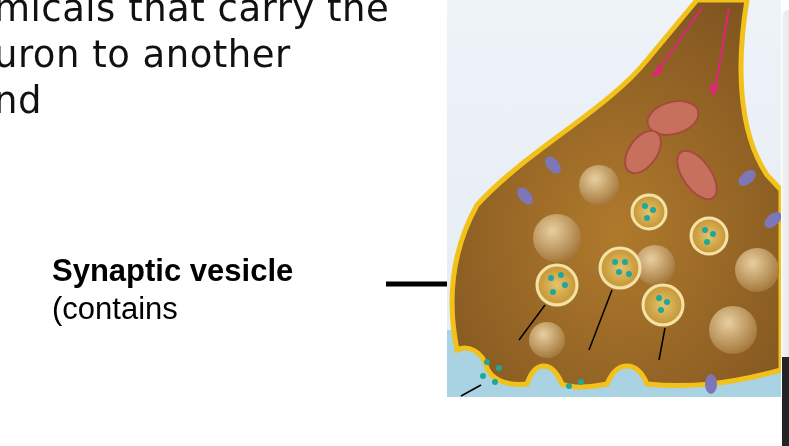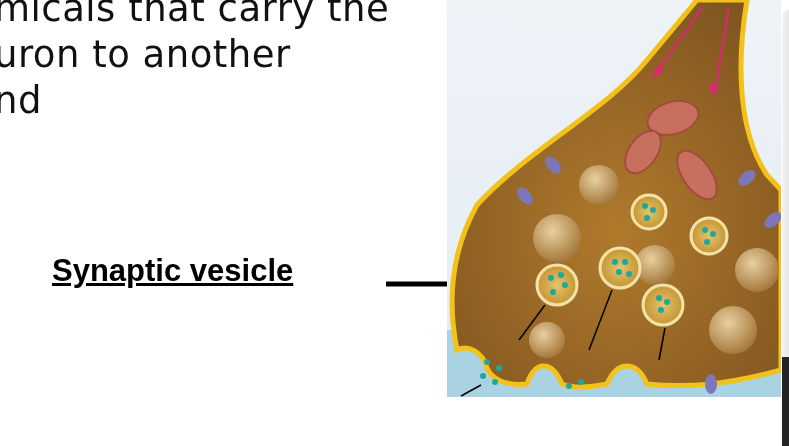--- a/index.html
+++ b/index.html
@@ -1,33 +1,34 @@
 <!DOCTYPE html>
 <html><head>
 <meta charset="utf-8">
 <style>
   html, body { margin:0; padding:0; }
   body { width:789px; height:446px; background:#ffffff; position:relative; overflow:hidden; font-family:"DejaVu Sans", sans-serif; }
   .body-text { position:absolute; left:-6px; top:-14px; font-family:"DejaVu Sans", sans-serif; font-size:37px; line-height:46px; color:#111; letter-spacing:0.5px; white-space:pre; }
-  .label { position:absolute; left:52px; top:252px; font-family:"Liberation Sans", sans-serif; color:#000; font-size:31px; line-height:38px;text-decoration:underline; }
+  .label { position:absolute; left:52px; top:252px; font-family:"Liberation Sans", sans-serif; color:#000; font-size:31px; line-height:38px; }
   .label .title { font-weight:bold; }
   .pointer { position:absolute; left:384px; top:270px; width:150px; height:28px; }
   .figure { position:absolute; left:447px; top:0; width:334px; height:397px; overflow:hidden; background:linear-gradient(180deg,#eef3f8 0%,#e3ebf2 100%); }
   .side-panel { position:absolute; left:782px; top:10px; width:7px; height:347px; background:linear-gradient(90deg,#f2f3f5,#e6e8ea); border-radius:6px 0 0 0; }
   .dark-panel { position:absolute; left:782px; top:357px; width:7px; height:89px; background:#222426; }
 </style>
 </head>
 <body>
 
 <div class="body-text"><span>micals that carry the</span>
 <span>uron to another</span>
 <span>nd</span></div>
 
 <div class="label">
   <div class="title">Synaptic vesicle</div>
+  <div>(contains</div>
 </div>
 
 <svg class="pointer" viewBox="0 0 150 28">
   <line x1="2" y1="14" x2="138" y2="14" stroke="#000" stroke-width="5"></line>
   <polyline points="124,3 142,14 124,25" fill="none" stroke="#000" stroke-width="5" stroke-linejoin="miter"></polyline>
 </svg>
 
 <div class="figure">
   <svg width="334" height="397" viewBox="0 0 334 397">
     <defs>

